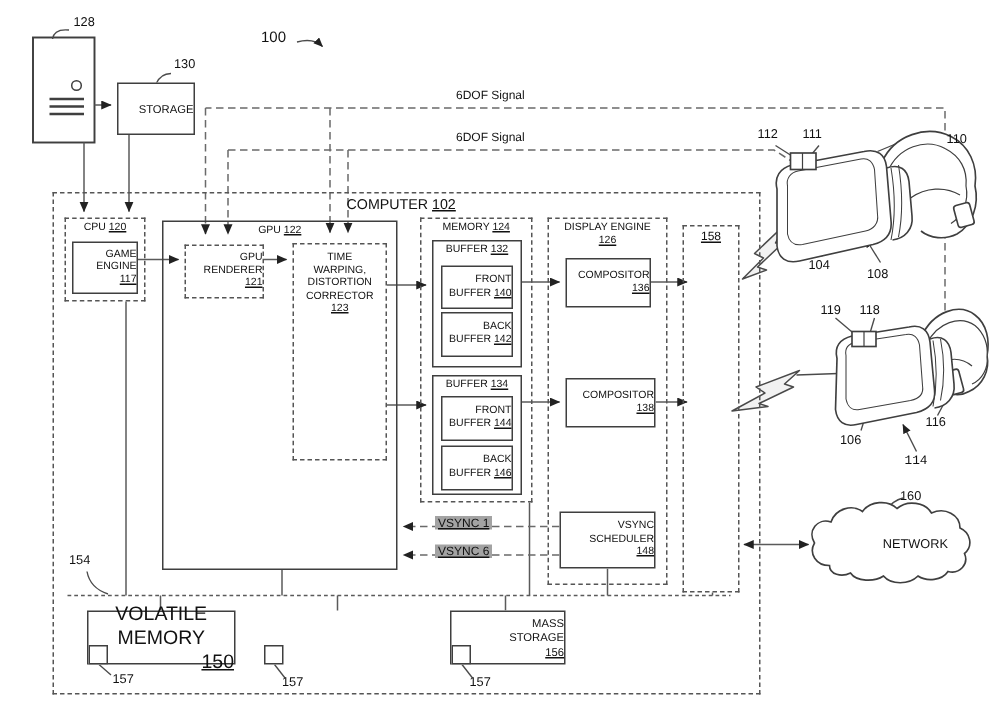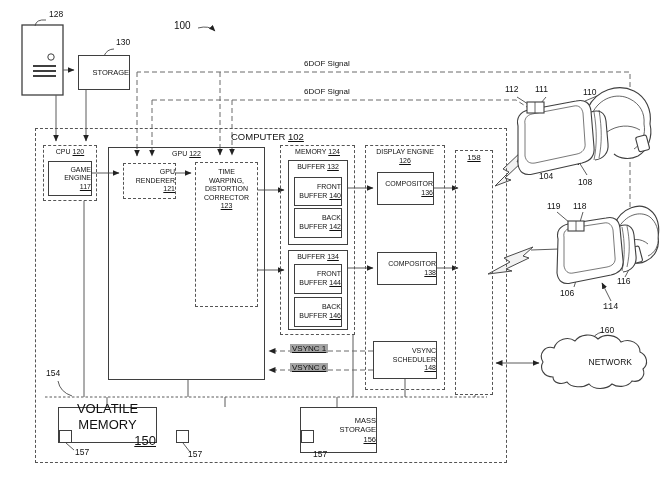--- a/index.html
+++ b/index.html
@@ -226,42 +226,42 @@
 </div>
 
 <div class="box dash" style="left:455px;top:150px;width:38px;height:245px;">
   <span class="box-title" style="font-size:8px;"><span class="ref">158</span></span>
 </div>
 
 <div class="box solid flexc" style="left:58px;top:407px;width:99px;height:36px;font-size:13px;">
   <span class="bl">VOLATILE MEMORY</span>
   <span class="bl ref">150</span>
 </div>
-<div class="box solid flexc" style="left:300px;top:407px;width:77px;height:46px;font-size:7.5px;">
+<div class="box solid flexc" style="left:300px;top:407px;width:77px;height:36px;font-size:7.5px;">
   <span class="bl">MASS</span>
   <span class="bl">STORAGE</span>
   <span class="bl ref">156</span>
 </div>
 
 <div class="port" style="left:59px;top:430px;"></div>
 <div class="port" style="left:176px;top:430px;"></div>
 <div class="port" style="left:301px;top:430px;"></div>
 
 <div class="lbl" style="left:174px;top:20px;font-size:10px;">100</div>
 <div class="lbl" style="left:49px;top:9px;">128</div>
 <div class="lbl" style="left:116px;top:37px;">130</div>
 
 <div class="lbl sig" style="left:304px;top:59px;">6DOF Signal</div>
 <div class="lbl sig" style="left:304px;top:87px;">6DOF Signal</div>
 <div class="lbl sig vs" style="left:290px;top:344px;">VSYNC 1</div>
 <div class="lbl sig vs" style="left:290px;top:363px;">VSYNC 6</div>
 
 <div class="lbl" style="left:505px;top:84px;">112</div>
 <div class="lbl" style="left:535px;top:84px;">111</div>
-<div class="lbl" style="left:583px;top:87px;">110</div>
+<div class="lbl" style="left:631px;top:87px;">110</div>
 <div class="lbl" style="left:539px;top:171px;">104</div>
 <div class="lbl" style="left:578px;top:177px;">108</div>
 
 <div class="lbl" style="left:547px;top:201px;">119</div>
 <div class="lbl" style="left:573px;top:201px;">118</div>
 <div class="lbl" style="left:617px;top:276px;">116</div>
 <div class="lbl" style="left:560px;top:288px;">106</div>
 <div class="lbl" style="left:603px;top:302px;font-family:Liberation Mono, monospace;">114</div>
 
 <div class="lbl" style="left:46px;top:368px;">154</div>

